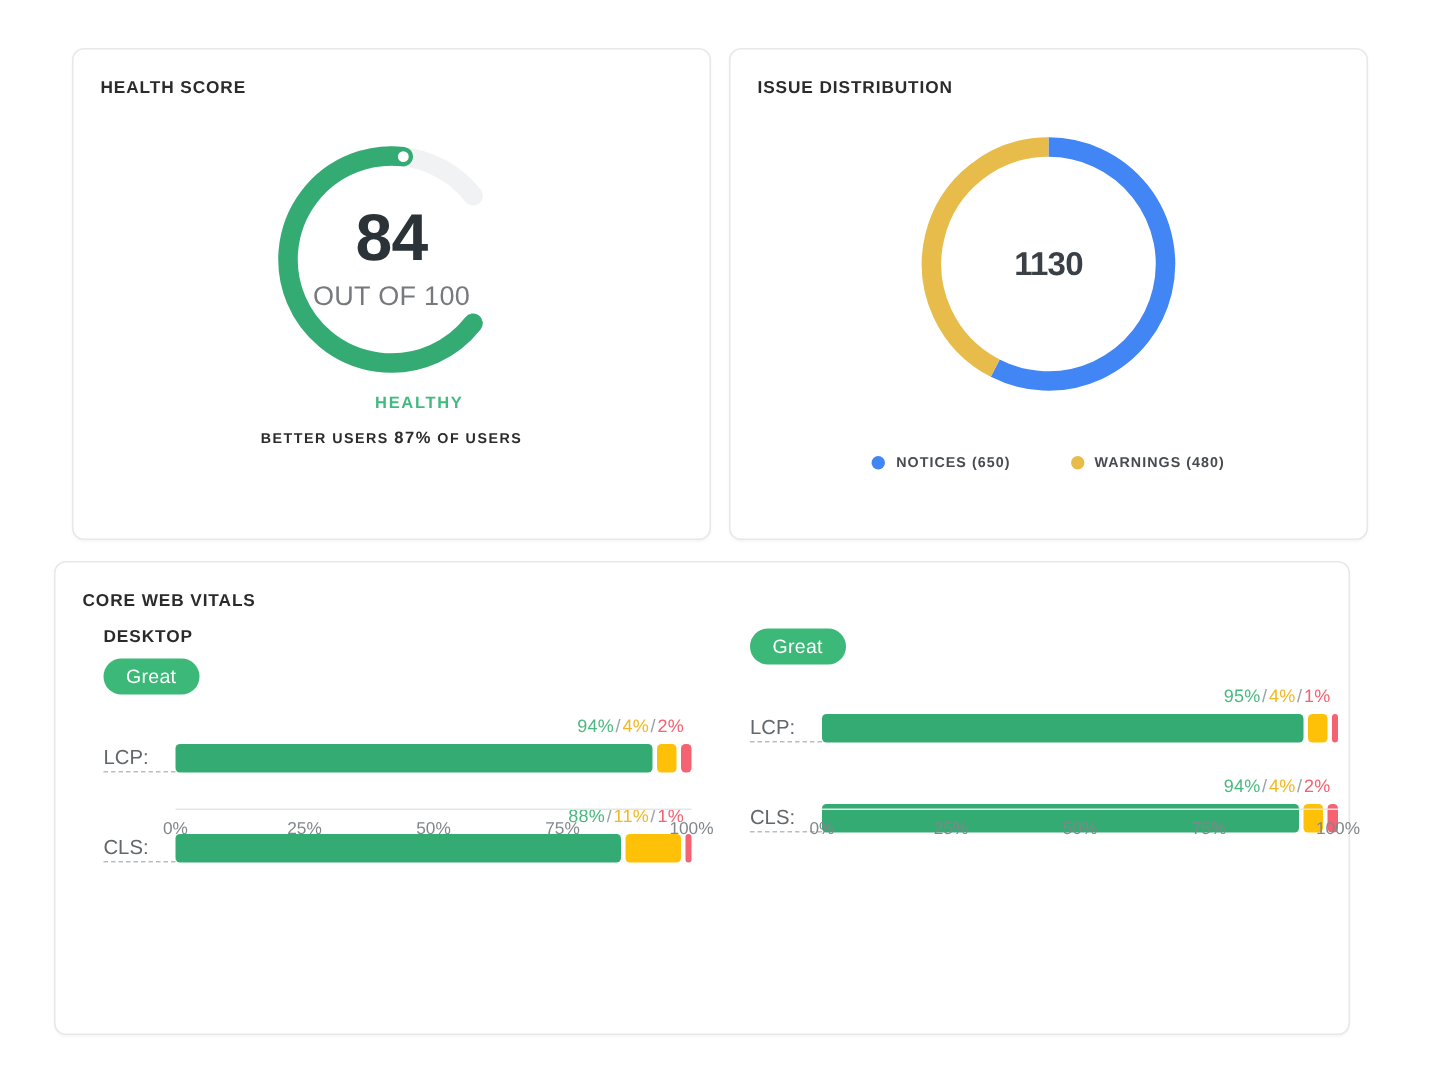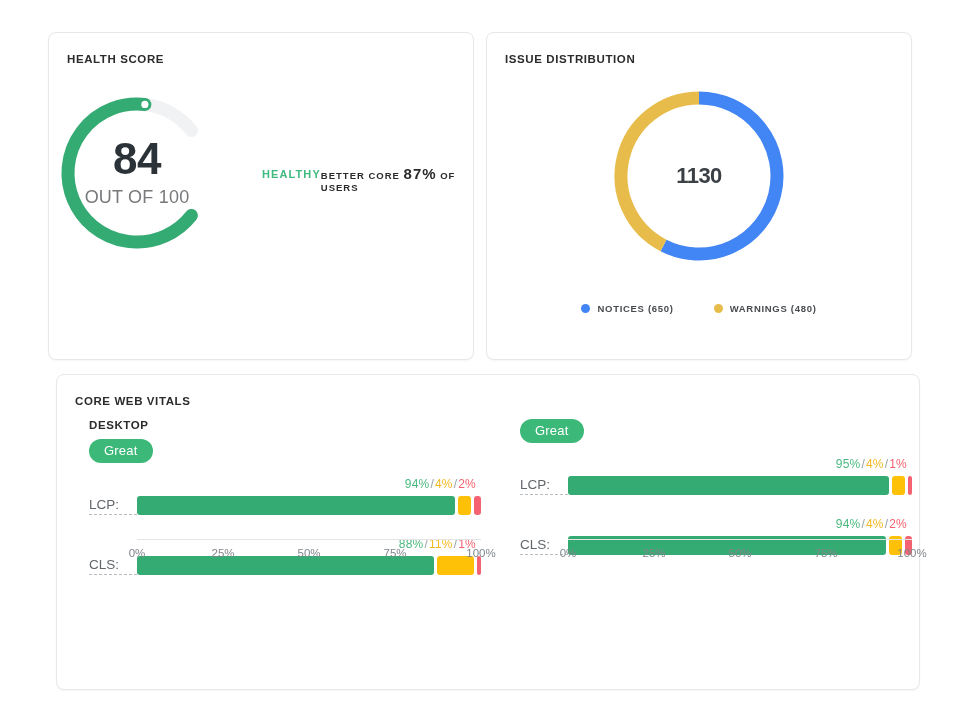--- a/index.html
+++ b/index.html
@@ -14,36 +14,36 @@
 
   .card {
     position: absolute;
     background: #ffffff;
     border: 1px solid #e8e8e8;
     border-radius: 8px;
     box-shadow: 0 1px 2px rgba(0,0,0,0.04);
   }
   #card-health { left: 48px;  top: 32px; width: 426px; height: 328px; }
   #card-issues { left: 486px; top: 32px; width: 426px; height: 328px; }
-  #card-cwv    { left: 56px;  top: 374px; width: 864px; height: 316px; }
+  #card-cwv    { left: 36px;  top: 374px; width: 864px; height: 316px; }
 
   .card-title {
     position: absolute;
     left: 18px; top: 20px;
     font-size: 11.5px;
     font-weight: bold;
     letter-spacing: 0.6px;
     color: #2b2b2b;
   }
 
   
   .gauge-wrap {
     position: absolute;
     left: 0; right: 0; top: 52px;
-    display: flex; flex-direction: row; align-items: center;
+    display: flex; flex-direction: column; align-items: center;
   }
   .gauge-svg-box { position: relative; width: 176px; height: 176px; }
   .gauge-center {
     position: absolute; left: 0; right: 0; top: 52px;
     text-align: center; pointer-events: none;
   }
   .gauge-score {
     font-size: 44px; font-weight: bold; color: #2c3338;
     line-height: 1; letter-spacing: -0.5px;
   }
@@ -55,21 +55,21 @@
     margin-top: 2px;
     font-size: 11px; font-weight: bold; letter-spacing: 1.1px;
     color: #40ba7f;
     padding-left: 37px;
   }
   .gauge-better {
     margin-top: 11px;
     font-size: 9.5px; font-weight: bold; letter-spacing: 1px;
     color: #2b2b2b;
   }
-  .gauge-better .pct { font-size: 15px; }
+  .gauge-better .pct { font-size: 11px; }
 
   
   .donut-wrap {
     position: absolute;
     left: 0; right: 0; top: 50px;
     display: flex; flex-direction: column; align-items: center;
   }
   .donut-box { position: relative; width: 186px; height: 186px; }
   .donut-center {
     position: absolute; left: 0; right: 0; top: 0; bottom: 0;
@@ -173,21 +173,21 @@
           <path id="gauge-arc" fill="none" stroke="#35ab74" stroke-width="13" stroke-linecap="round" d="M 142.37274199886383 130.4806417974704 A 69 69 0 1 1 95.8828096089725 19.451759229950397"></path>
           <circle id="gauge-knob" r="3.6" fill="#ffffff" cx="95.8828096089725" cy="19.451759229950397"></circle>
         </svg>
         <div class="gauge-center">
           <div class="gauge-score">84</div>
           <div class="gauge-outof">OUT OF 100</div>
         </div>
       </div>
       <div class="gauge-status">HEALTHY</div>
       <div class="gauge-better">
-        <span>BETTER CORE</span>
+        <span>BETTER USERS</span>
         <span class="pct">87%</span>
         <span>OF USERS</span>
       </div>
     </div>
   </div>
 
   <div class="card" id="card-issues">
     <div class="card-title">ISSUE DISTRIBUTION</div>
 
     <div class="donut-wrap">

